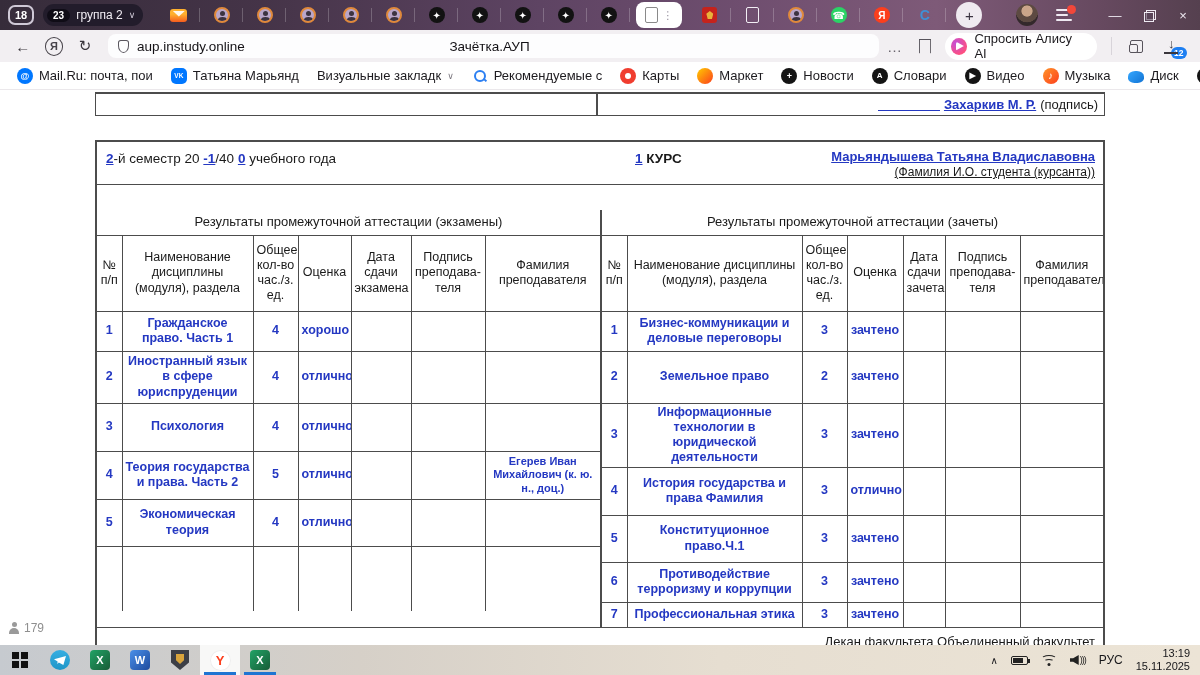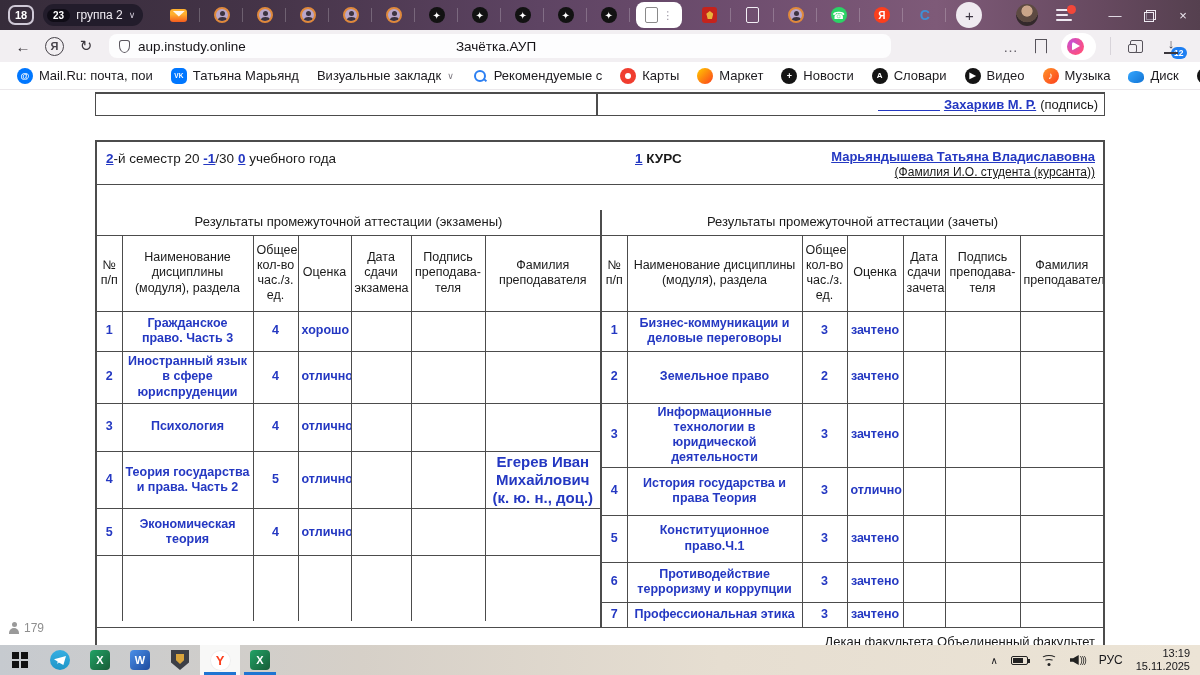--- a/index.html
+++ b/index.html
@@ -276,20 +276,21 @@
     <div class="addr">
       <span class="shield"></span>
       <span class="url">aup.instudy.online</span>
       <span class="ptitle">Зачётка.АУП</span>
     </div>
     <div class="tb-right">
       <span class="more">…</span>
       <span class="bkm"></span>
       <div class="alice-btn">
         <span class="alice-ic"></span>
+        <span class="alice-txt">Спросить Алису AI</span>
       </div>
       <span class="tb-sep"></span>
       <span class="panels-ic"></span>
       <span class="dl-ic">↓<span class="dl-badge">12</span></span>
     </div>
   </div>
 
   <div class="bookmarks">
     <div class="bm">
         <span class="bmic ic-mailru">@</span>
@@ -349,21 +350,21 @@
         <span class="blank"></span>
         <span class="bluev ulined">Захаркив М. Р.</span>
         <span>(подпись)</span>
       </div>
     </div>
 
     <div class="doc">
       <div class="doc-top">
         <span class="semline">
           <span class="bluev ulined">2</span><span>-й семестр 20</span>
-          <span class="bluev ulined">-1</span><span>/30</span>
+          <span class="bluev ulined">-1</span><span>/40</span>
           <span class="bluev ulined">0</span>
           <span>учебного года</span>
         </span>
         <span class="course">
           <span class="bluev ulined">1</span>
           <span>КУРС</span>
         </span>
         <span class="stud">
           <span class="bluev ulined">Марьяндышева Татьяна Владиславовна</span><br>
           <span class="cap ulined">(Фамилия И.О. студента (курсанта))</span>
@@ -391,21 +392,21 @@
               <td>№ п/п</td>
                   <td>Наименование дисциплины (модуля), раздела</td>
                   <td>Общее кол-во час./з. ед.</td>
                   <td>Оценка</td>
                   <td>Дата сдачи экзамена</td>
                   <td>Подпись преподава-теля</td>
                   <td>Фамилия преподавателя</td>
             </tr>
             <tr class="h40">
               <td class="bluev">1</td>
-                  <td class="cname bluev">Гражданское право. Часть 3</td>
+                  <td class="cname bluev">Гражданское право. Часть 1</td>
                   <td class="bluev">4</td>
                   <td class="bluev">хорошо</td>
                   <td></td>
                   <td></td>
                   <td class="bluev"></td>
             </tr>
             <tr class="h52">
               <td class="bluev">2</td>
                   <td class="cname bluev">Иностранный язык в сфере юриспруденции</td>
                   <td class="bluev">4</td>
@@ -423,21 +424,21 @@
                   <td></td>
                   <td class="bluev"></td>
             </tr>
             <tr class="h48">
               <td class="bluev">4</td>
                   <td class="cname bluev">Теория государства и права. Часть 2</td>
                   <td class="bluev">5</td>
                   <td class="bluev">отлично</td>
                   <td></td>
                   <td></td>
-                  <td class="bluev" style="font-size:15px">Егерев Иван Михайлович (к. ю. н., доц.)</td>
+                  <td class="bluev" style="font-size:11px">Егерев Иван Михайлович (к. ю. н., доц.)</td>
             </tr>
             <tr class="h47">
               <td class="bluev">5</td>
                   <td class="cname bluev">Экономическая теория</td>
                   <td class="bluev">4</td>
                   <td class="bluev">отлично</td>
                   <td></td>
                   <td></td>
                   <td class="bluev"></td>
             </tr>
@@ -500,21 +501,21 @@
               <td class="bluev">3</td>
                   <td class="cname bluev">Информационные технологии в юридической деятельности</td>
                   <td class="bluev">3</td>
                   <td class="bluev">зачтено</td>
                   <td></td>
                   <td></td>
                   <td></td>
             </tr>
             <tr class="h48">
               <td class="bluev">4</td>
-                  <td class="cname bluev">История государства и права Теория</td>
+                  <td class="cname bluev">История государства и права Фамилия</td>
                   <td class="bluev">3</td>
                   <td class="bluev">отлично</td>
                   <td></td>
                   <td></td>
                   <td></td>
             </tr>
             <tr class="h47">
               <td class="bluev">5</td>
                   <td class="cname bluev">Конституционное право.Ч.1</td>
                   <td class="bluev">3</td>

